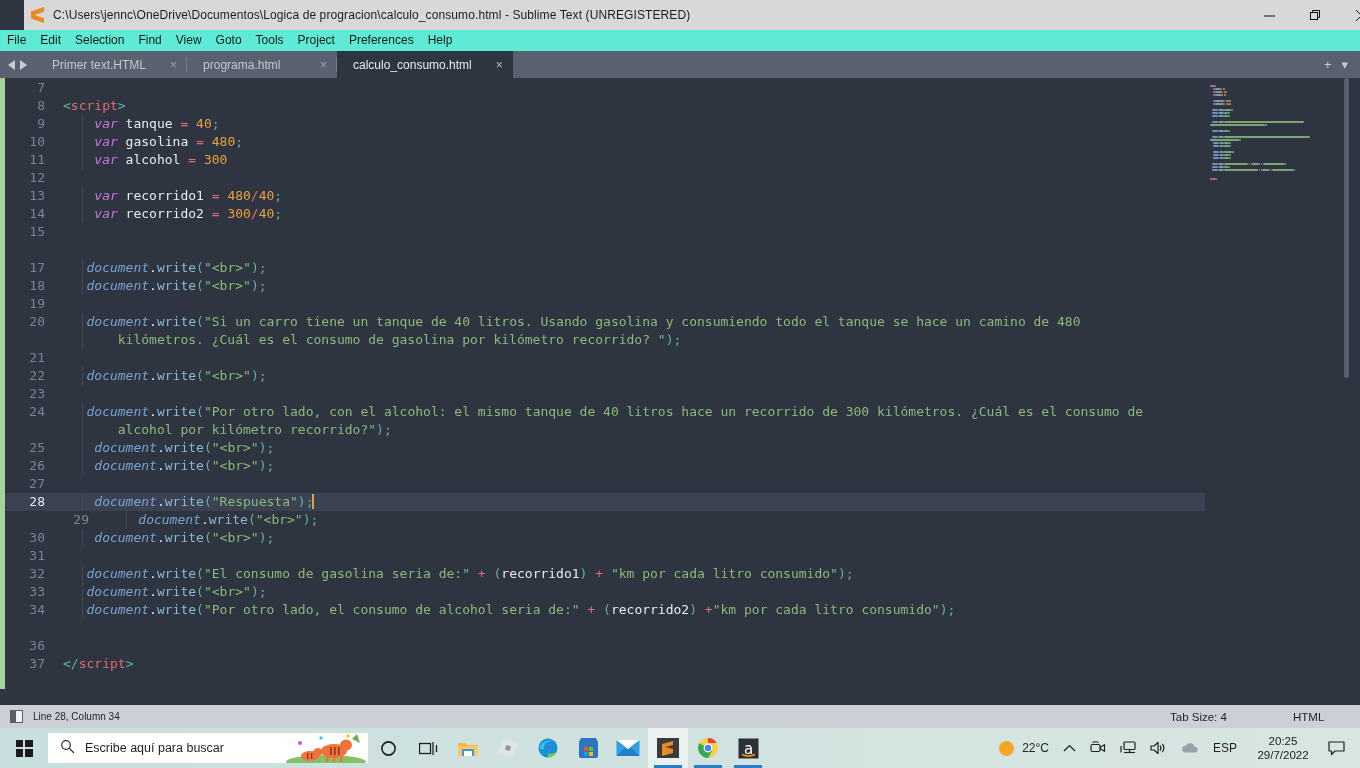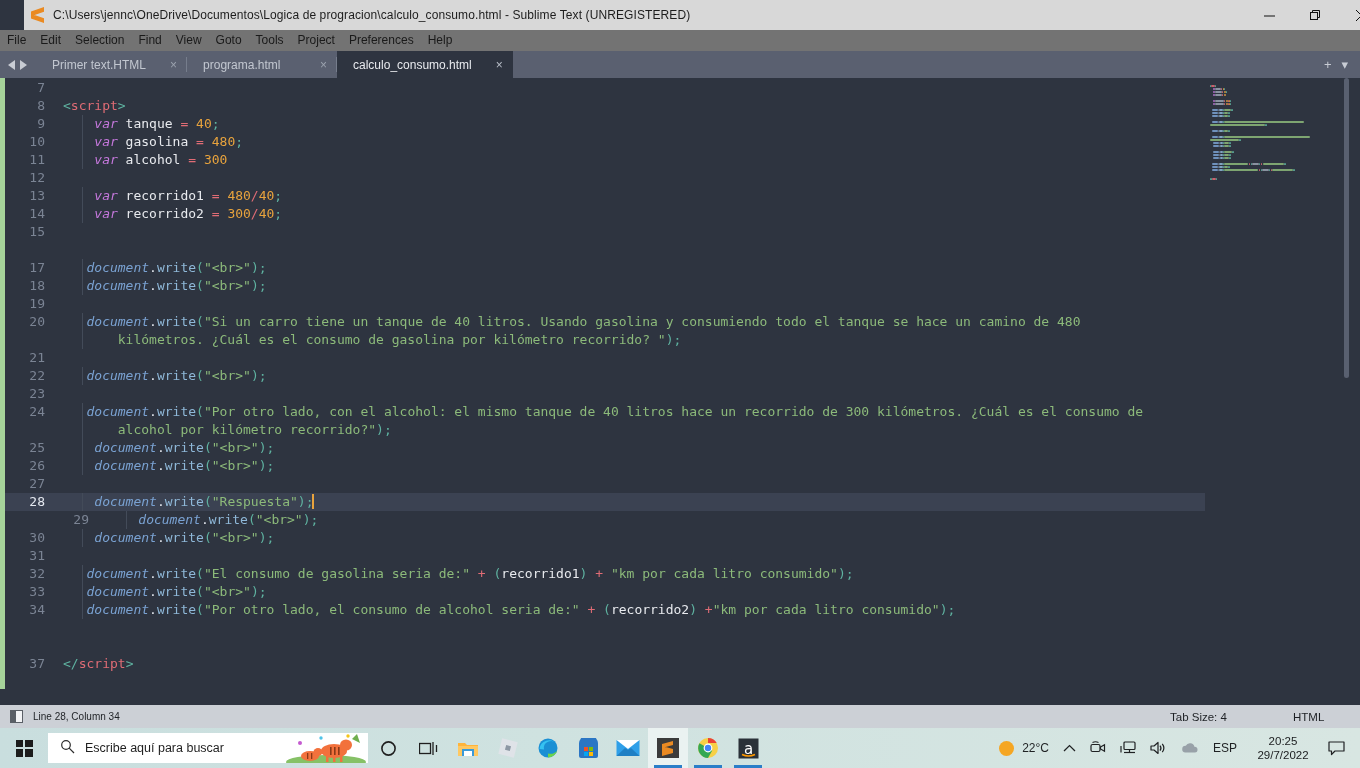--- a/index.html
+++ b/index.html
@@ -29,21 +29,21 @@
   .wctrls { margin-left: auto; display: flex; height: 30px; }
   .wbtn {
     width: 46px; height: 30px; display: flex; align-items: center; justify-content: center;
     color: #111; font-size: 13px; line-height: 1;
   }
   .wbtn svg { display: block; }
 
   
   .menubar {
     position: absolute; left: 0; top: 30px; width: 1360px; height: 21px;
-    background: #737373; display: flex; align-items: center;
+    background: #5eead4; display: flex; align-items: center;
   }
   .menu-item {
     font-size: 12px; color: #1a1a1a; padding: 0 7px; line-height: 21px;
     white-space: nowrap;
   }
 
   
   .tabbar {
     position: absolute; left: 0; top: 51px; width: 1360px; height: 27px;
     background: #5a6070;
@@ -393,20 +393,24 @@
         </div>
         <div class="row" style="top: 505px;">
           <div class="gutter">33</div>
           <div class="guide"></div>
           <div class="code"><span class="t-plain">   </span><span class="t-obj">document</span><span class="t-plain">.</span><span class="t-fn">write</span><span class="t-paren">(</span><span class="t-str">"&lt;br&gt;"</span><span class="t-paren">)</span><span class="t-punct">;</span></div>
         </div>
         <div class="row" style="top: 523px;">
           <div class="gutter">34</div>
           <div class="guide"></div>
           <div class="code"><span class="t-plain">   </span><span class="t-obj">document</span><span class="t-plain">.</span><span class="t-fn">write</span><span class="t-paren">(</span><span class="t-str">"Por otro lado, el consumo de alcohol seria de:"</span><span class="t-plain"> </span><span class="t-op">+</span><span class="t-plain"> </span><span class="t-paren">(</span><span class="t-var">recorrido2</span><span class="t-paren">)</span><span class="t-plain"> </span><span class="t-op">+</span><span class="t-str">"km por cada litro consumido"</span><span class="t-paren">)</span><span class="t-punct">;</span></div>
+        </div>
+        <div class="row" style="top: 559px;">
+          <div class="gutter">36</div>
+          <div class="code"></div>
         </div>
         <div class="row" style="top: 577px;">
           <div class="gutter">37</div>
           <div class="code"><span class="t-punct">&lt;</span><span class="t-punct">/</span><span class="t-tag">script</span><span class="t-punct">&gt;</span></div>
         </div>
       </div>
     <div class="minimap" id="minimap">
       <div class="mm-scroll"></div>
     <div class="mm-row" style="left: 4px; top: 7px; width: 1px; background: rgb(95, 179, 161); opacity: 0.85;"></div>
         <div class="mm-row" style="left: 5px; top: 7px; width: 4.32px; background: rgb(224, 108, 117); opacity: 0.85;"></div>

